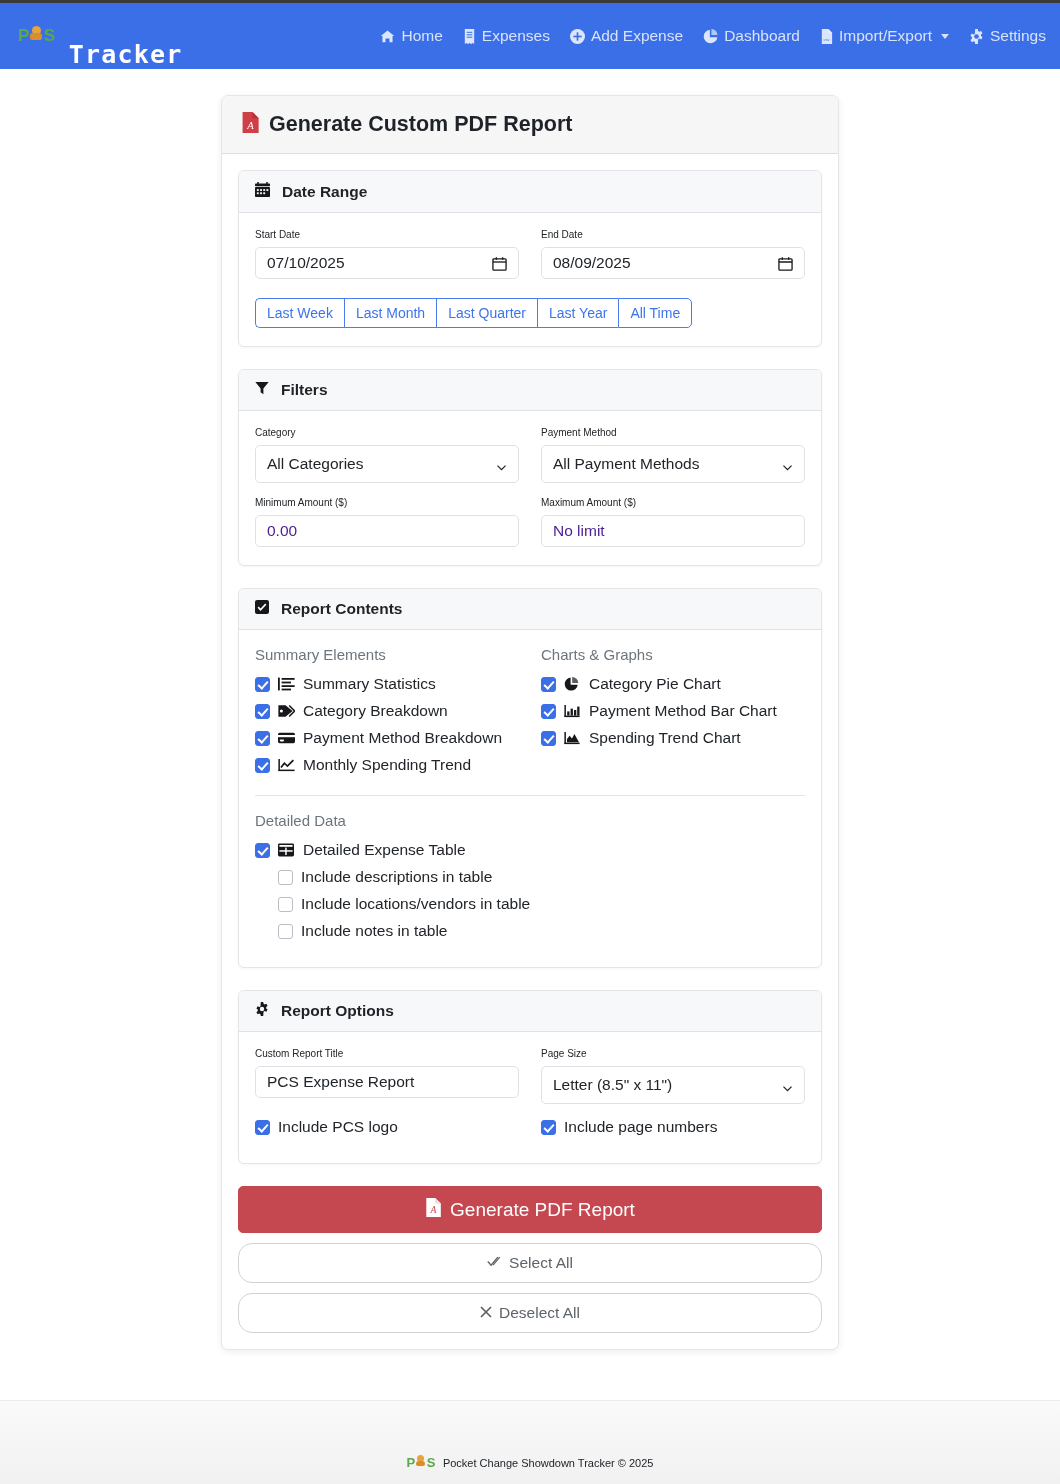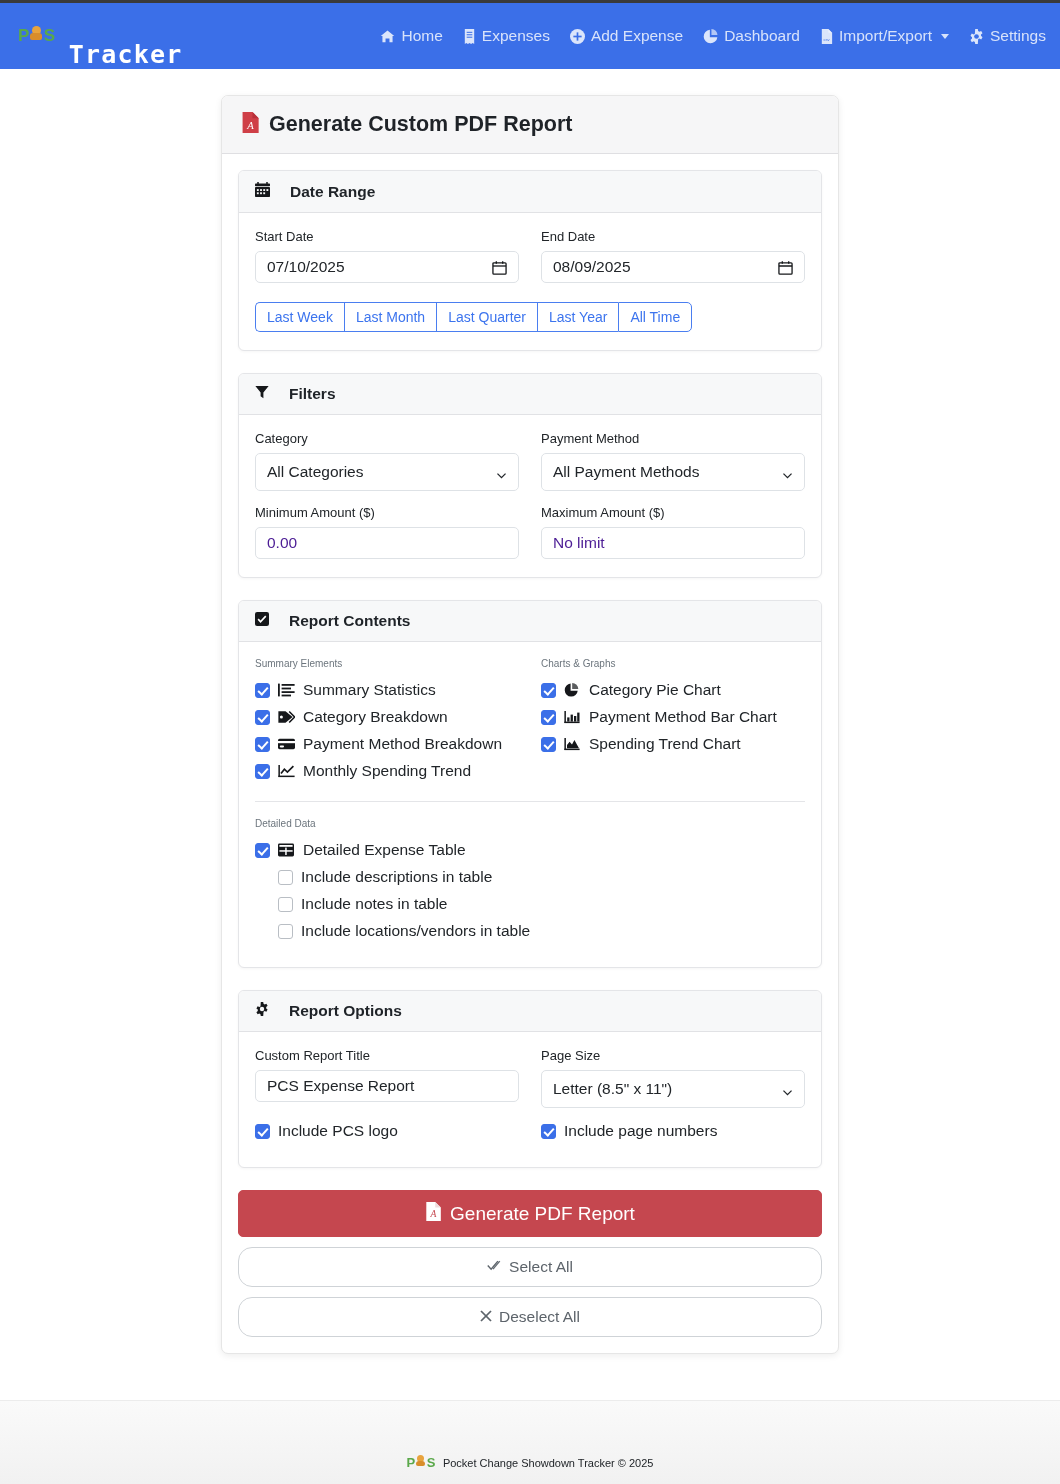--- a/index.html
+++ b/index.html
@@ -79,29 +79,29 @@
     border-radius: 6px;
     margin-bottom: 22px;
     background: #fff;
     box-shadow: 0 1px 3px rgba(0,0,0,0.04);
     overflow: hidden;
   }
   .sub-card-header {
     background: #f7f8f9;
     border-bottom: 1px solid #e1e2e5;
     padding: 11px 16px;
-    display:flex; align-items:center; gap: 20px;
+    display:flex; align-items:center; gap: 12px;
     font-size: 15.5px; font-weight: bold; color: #1f2328;
   }
   .sub-card-body { padding: 16px 16px 18px; }
 
   .row2 { display: flex; gap: 22px; }
   .col { flex: 1; min-width: 0; }
   .field-label {
-    font-size: 13px; color:#212529; display:block; margin-bottom: 7px;
+    font-size: 10px; color:#212529; display:block; margin-bottom: 7px;
   }
   .input {
     width: 100%; height: 32px;
     border: 1px solid #dee2e6; border-radius: 5px;
     background:#fff; padding: 0 11px;
     font-size: 15.5px; color: #212529;
     display:flex; align-items:center;
   }
   .input.placeholder { color:#4c1d95; }
   .input .val { flex:1; }
@@ -128,21 +128,21 @@
     padding: 6px 11px;
     cursor: pointer;
     border-right-width: 0;
     margin-top: 6px;
   }
   .qbtn:first-child { border-radius: 5px 0 0 5px; }
   .qbtn:last-child { border-radius: 0 5px 5px 0; border-right-width: 1px; }
 
   
   .grp-title {
-    font-size: 10px; color: #6c757d; margin-bottom: 12px;
+    font-size: 15px; color: #6c757d; margin-bottom: 12px;
   }
   .cb-row {
     display:flex; align-items:center; gap: 8px; margin-bottom: 9px;
   }
   .cb {
     width: 15px; height: 15px; border-radius: 3px; flex:none;
     border: 1px solid #b9bec4; background:#fff; position: relative;
   }
   .cb.checked { background:#3b6fe8; border-color:#3b6fe8; }
   .cb.checked::after {
@@ -519,25 +519,25 @@
             </span>
             <span class="cb-label">Detailed Expense Table</span>
           </div>
 
           <div class="sub-cb-row">
             <span class="cb"></span>
             <span class="cb-label">Include descriptions in table</span>
           </div>
           <div class="sub-cb-row">
             <span class="cb"></span>
-            <span class="cb-label">Include notes in table</span>
+            <span class="cb-label">Include locations/vendors in table</span>
           </div>
           <div class="sub-cb-row">
             <span class="cb"></span>
-            <span class="cb-label">Include locations/vendors in table</span>
+            <span class="cb-label">Include notes in table</span>
           </div>
         </div>
       </div>
 
       <div class="sub-card">
         <div class="sub-card-header">
           <span>
             <svg width="14" height="14" viewBox="0 0 16 16" fill="#16181b">
                 <path d="M6.6 0h2.8l.35 2.1 1.3.75 1.95-.85 1.4 2.4-1.6 1.4v1.5l1.6 1.4-1.4 2.4-1.95-.85-1.3.75L9.4 16H6.6l-.35-2.1-1.3-.75-1.95.85-1.4-2.4 1.6-1.4v-1.5l-1.6-1.4 1.4-2.4 1.95.85 1.3-.75z"></path>
                 <circle cx="8" cy="8" r="2.5" fill="#f7f8f9"></circle>

